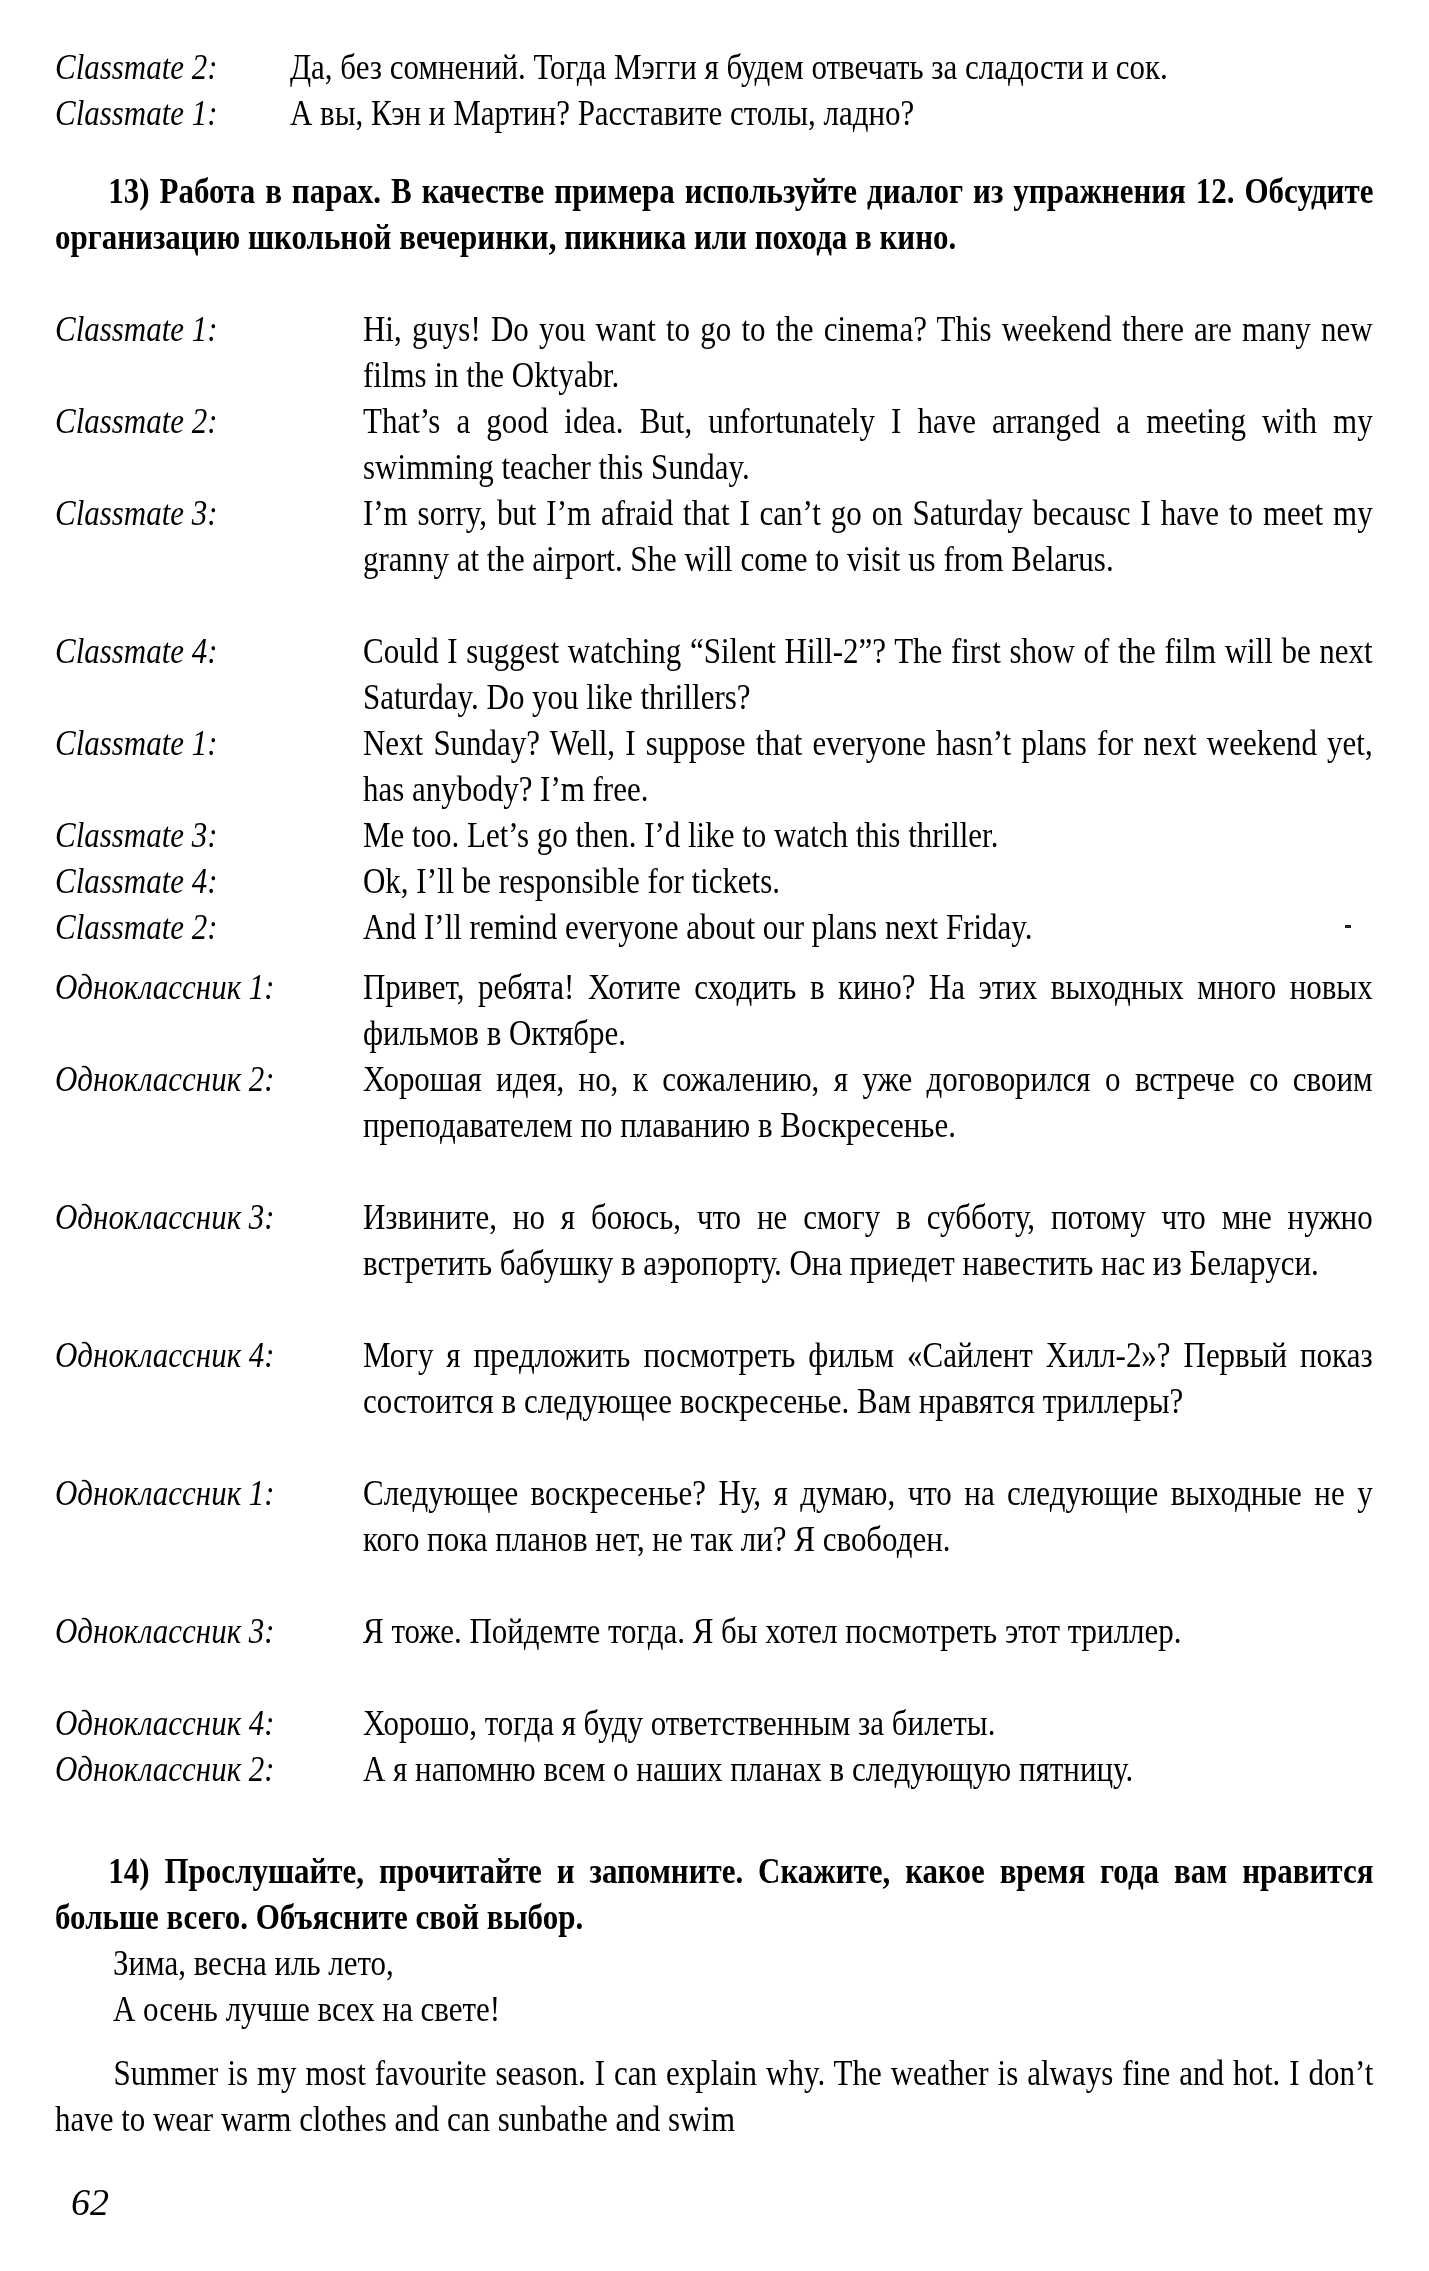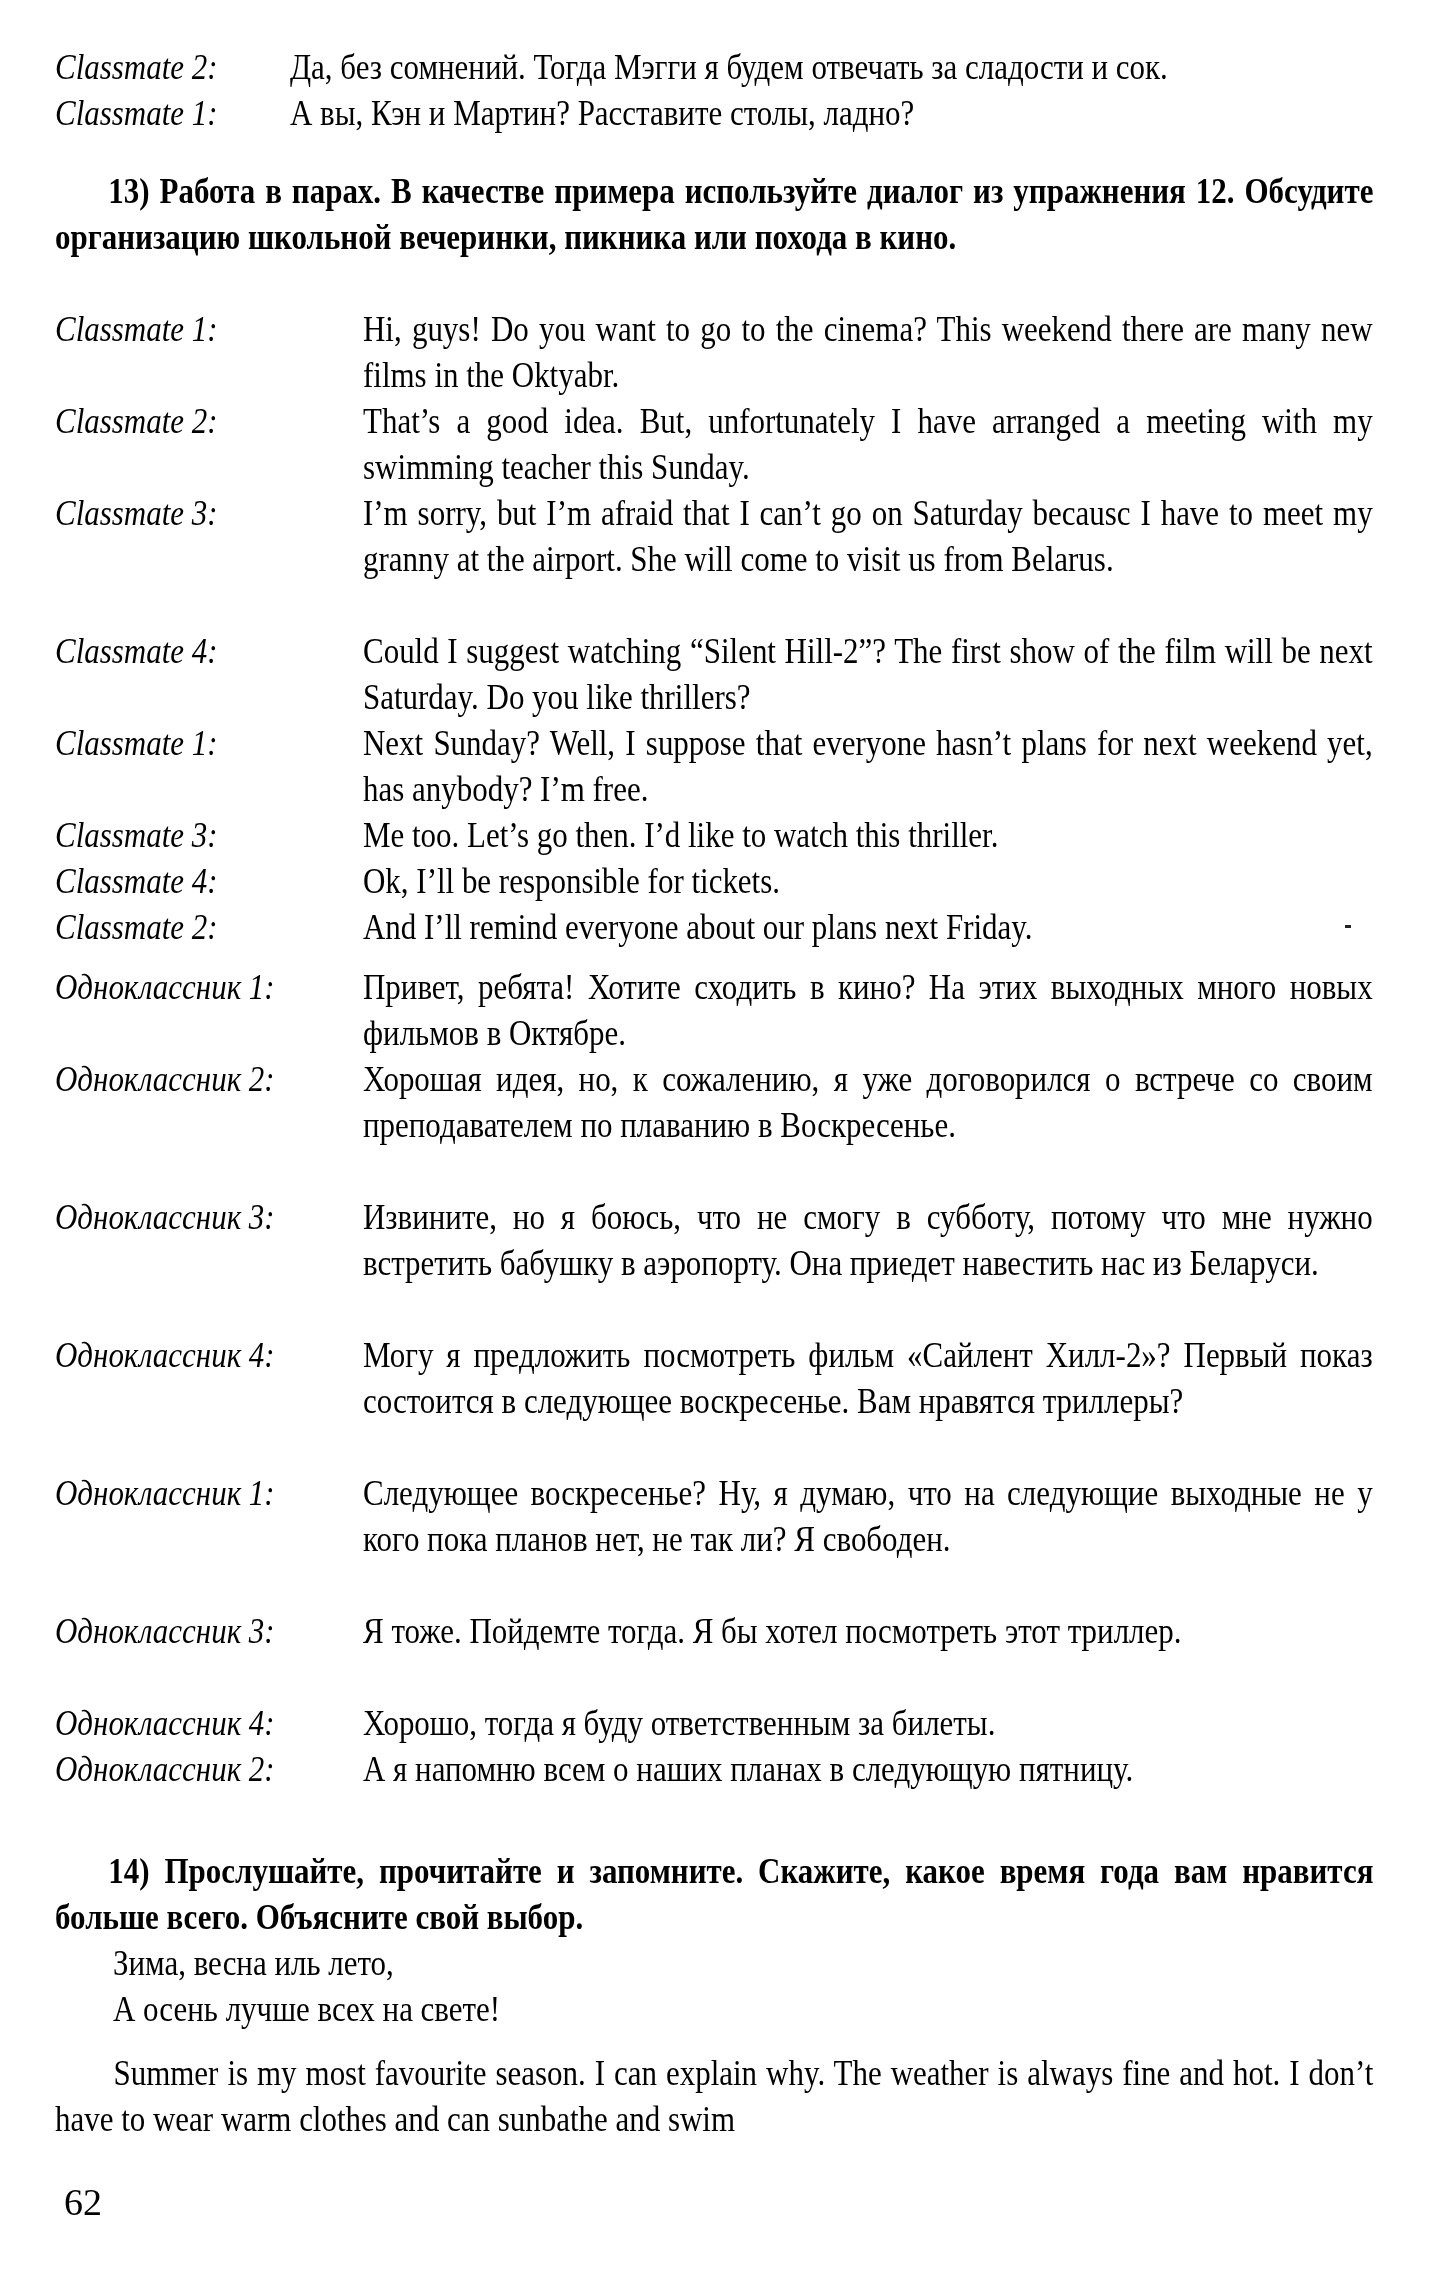--- a/index.html
+++ b/index.html
@@ -10,21 +10,21 @@
   .spk { position: absolute; left: 0; font-style: italic; white-space: nowrap;
          transform: scaleX(0.86); transform-origin: left top; }
   .txt { position: absolute; text-align: justify; text-align-last: left;
          transform: scaleX(0.86); transform-origin: left top; }
   .heading { position: absolute; left: 0; width: 1533px; font-weight: bold; font-size: 36px;
              line-height: 46px; text-align: justify; text-align-last: left;
              transform: scaleX(0.86); transform-origin: left top; }
   .para { position: absolute; left: 0; width: 1533px; font-size: 36px; line-height: 46px;
           text-align: justify; text-align-last: left;
           transform: scaleX(0.86); transform-origin: left top; }
-  .pagenum { position: absolute; left: 9px; font-size: 38px; }
+  .pagenum { position: absolute; left: 16px; font-size: 38px; font-style: italic; }
   .mark { position: absolute; width: 6px; height: 3px; background: #222; }
 </style>
 </head>
 <body>
 
 <div class="page">
 
   <div class="row" style="top:44px;">
     <span class="spk">Classmate 2:</span>
     <span class="txt" style="left:235px; width:1260px; white-space:nowrap;">Да, без сомнений. Тогда Мэгги я будем отвечать за сладости и сок.</span>

